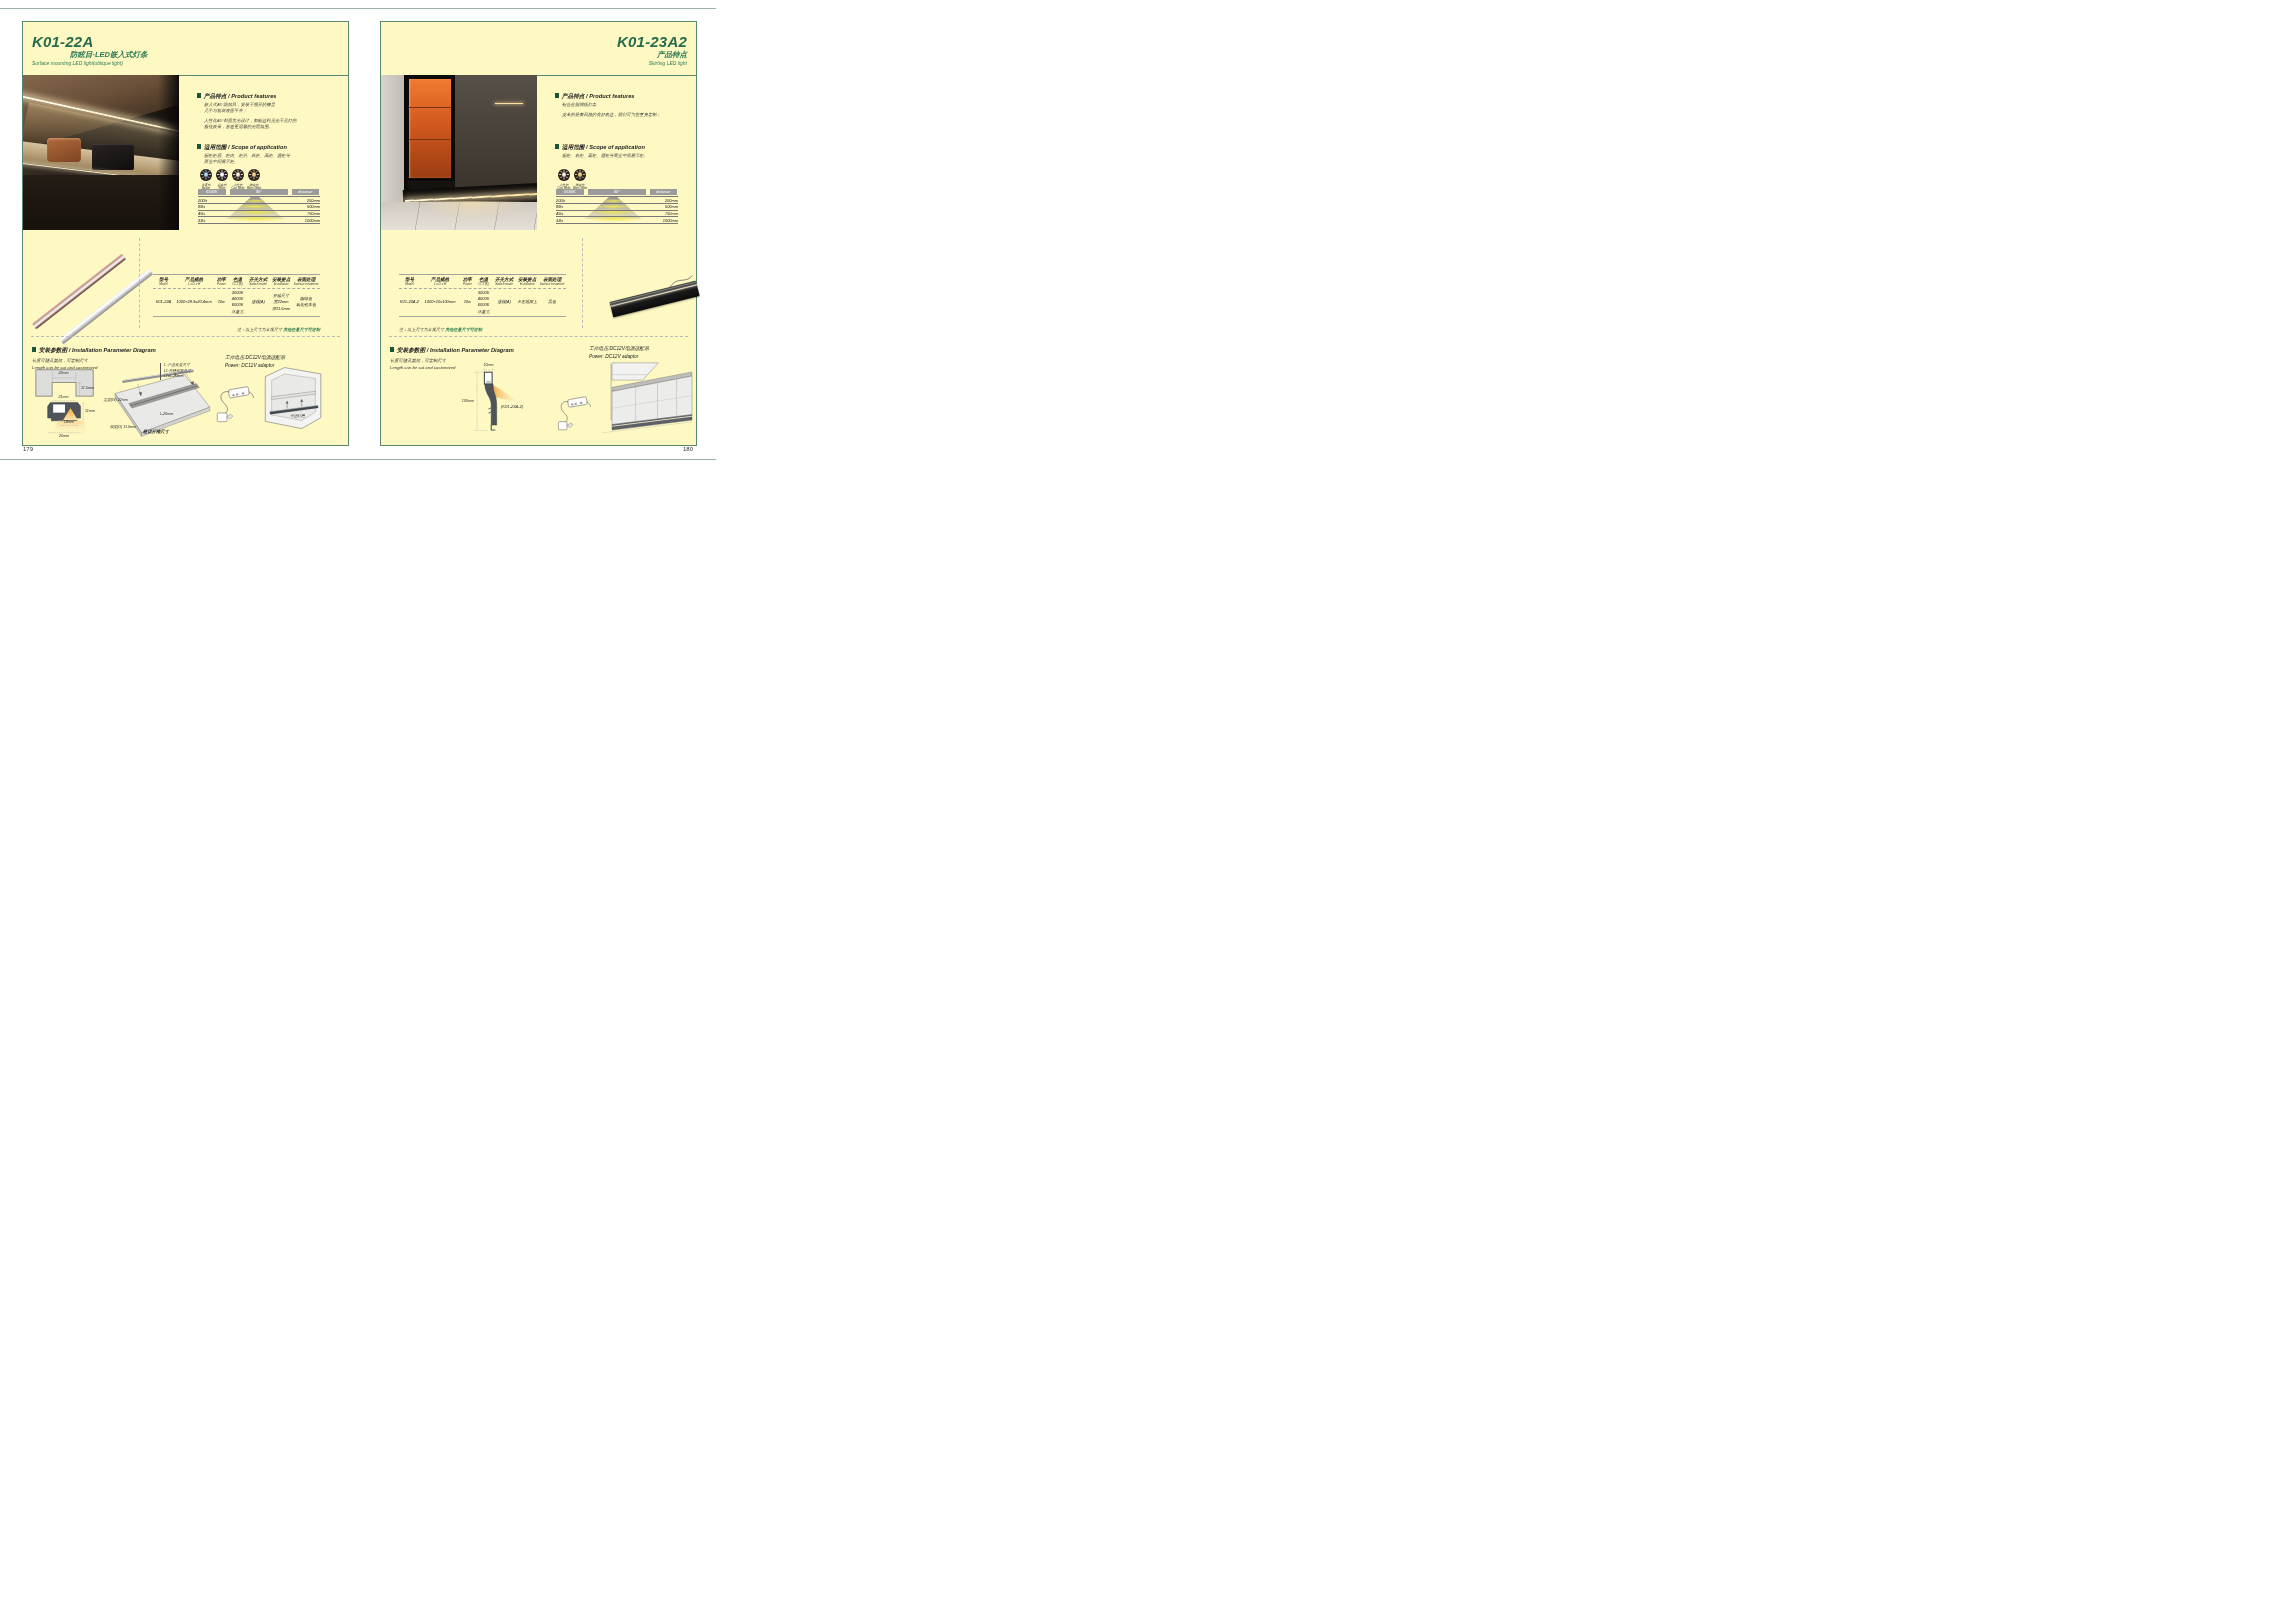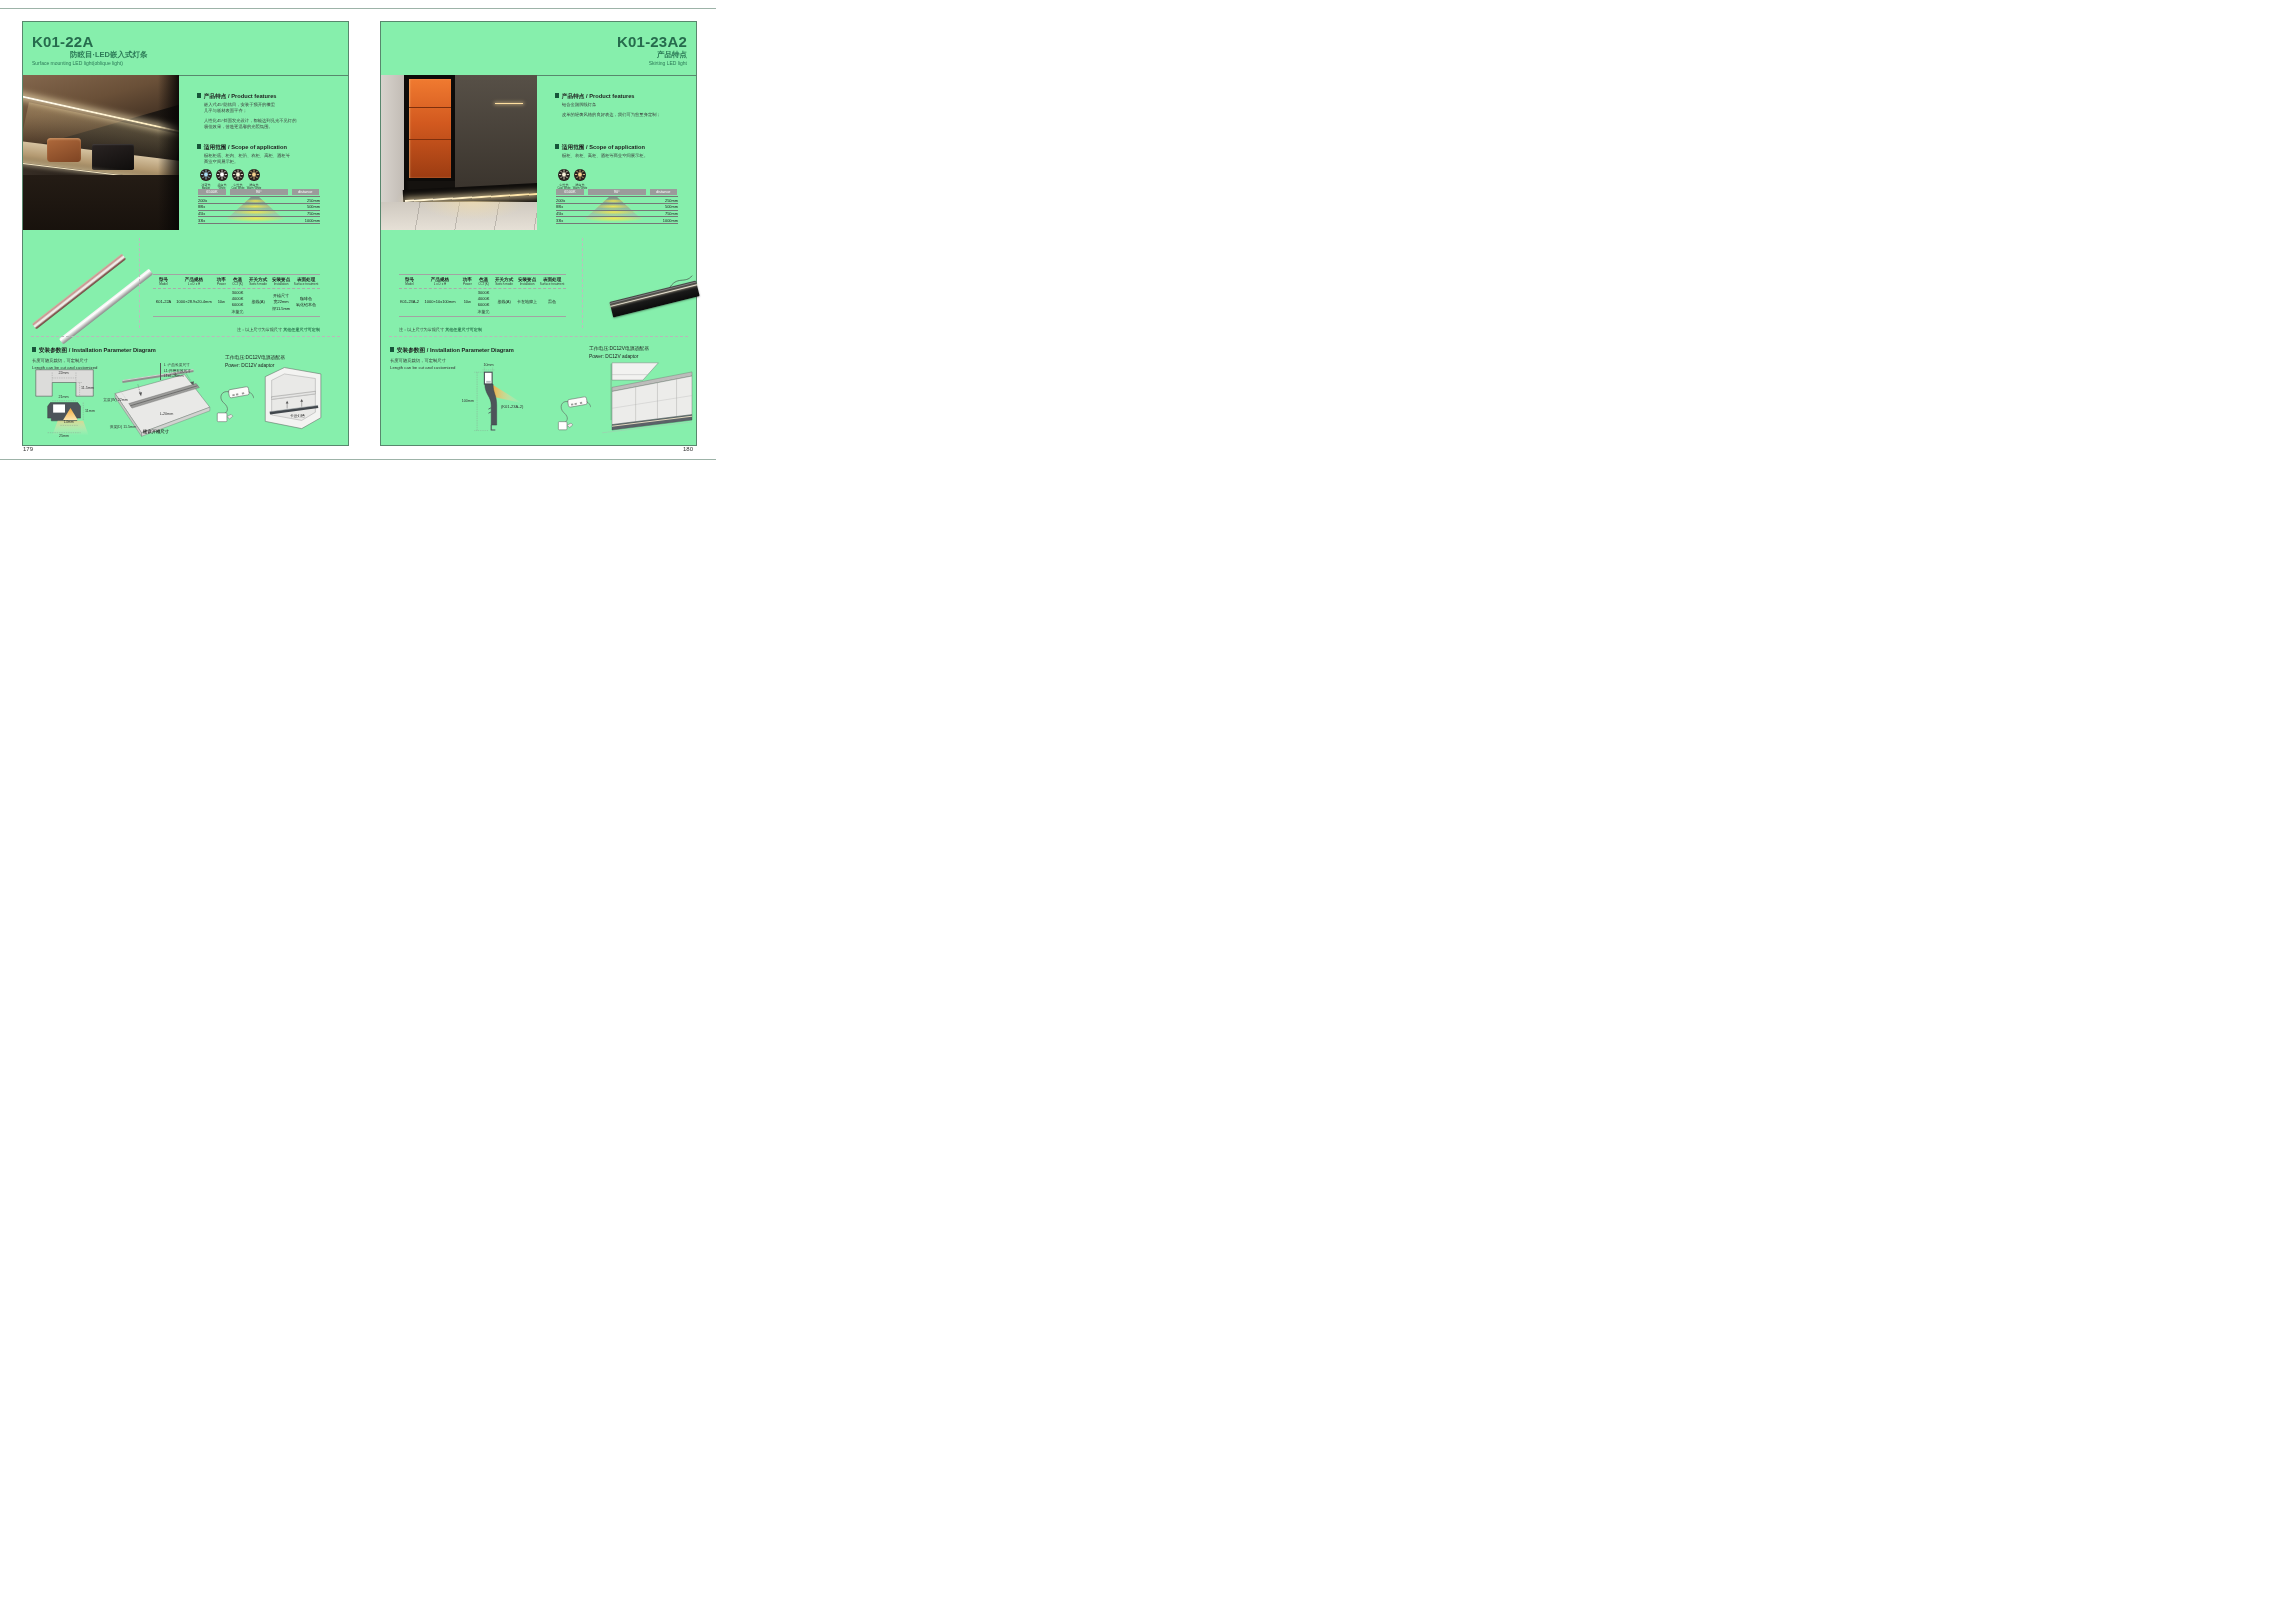--- a/index.html
+++ b/index.html
@@ -1,21 +1,21 @@
 <!DOCTYPE html>
 <html style="font-size:7.3px"><head>
 <meta charset="utf-8">
 <style>
   html,body{margin:0;padding:0;background:#ffffff;}
   .canvas{position:relative;width:716px;height:467px;background:#fff;
           font-family:"Liberation Sans","DejaVu Sans",sans-serif;overflow:hidden;}
   .abs{position:absolute;}
   .pre{white-space:pre-line;}
   .hairline{position:absolute;left:0;width:716px;height:0.5px;background:#9db3a8;}
-  .page{position:absolute;top:20.6px;height:423px;border:0.5px solid #58876d;background:#86efac;}
+  .page{position:absolute;top:20.6px;height:423px;border:0.5px solid #58876d;background:#fef9c3;font-style:italic;}
   .page-left{left:22px;width:325px;}
   .page-right{left:380px;width:315px;}
   .model{font-size:15px;font-weight:700;color:#266b4d;letter-spacing:0.2px;line-height:1;}
   .tzh{font-size:7.5px;font-weight:700;color:#2c7a57;line-height:1;padding-left:38px;}
   .ten{font-size:5px;color:#2c7a57;line-height:1;}
   .header-rule{position:absolute;left:0;right:0;top:53px;height:0.5px;background:#58876d;}
   .right-al{text-align:left;}
   .bullet{display:inline-block;width:4.1px;height:5px;background:#17553a;margin-right:2.7px;vertical-align:-0.5px;}
   .sec-t{font-size:5.7px;font-weight:700;color:#1e1e1e;}
   .bt{font-size:4.3px;color:#3a3a3a;line-height:1.6;}

